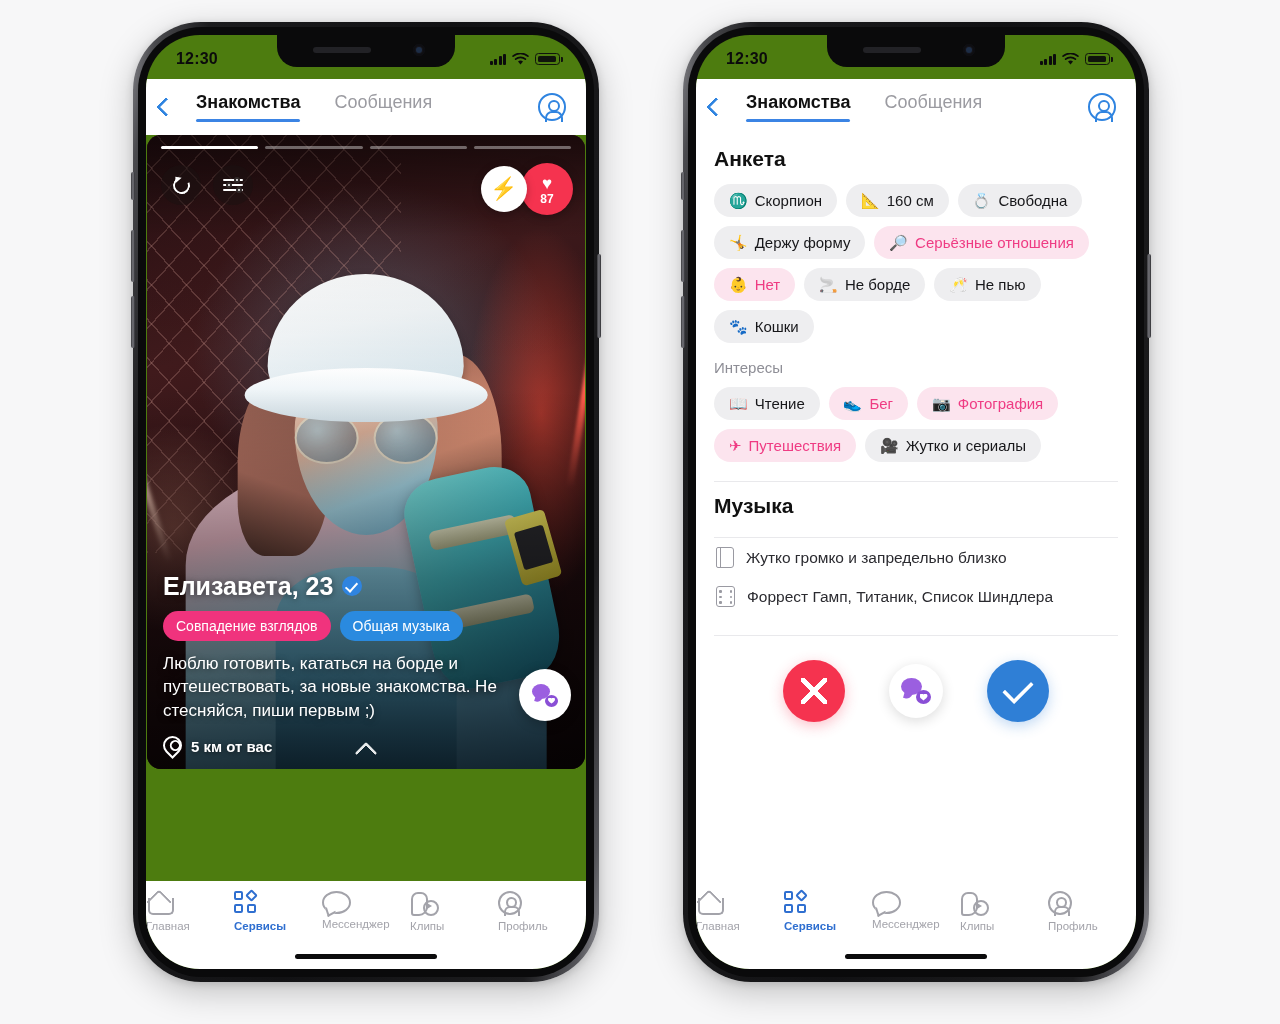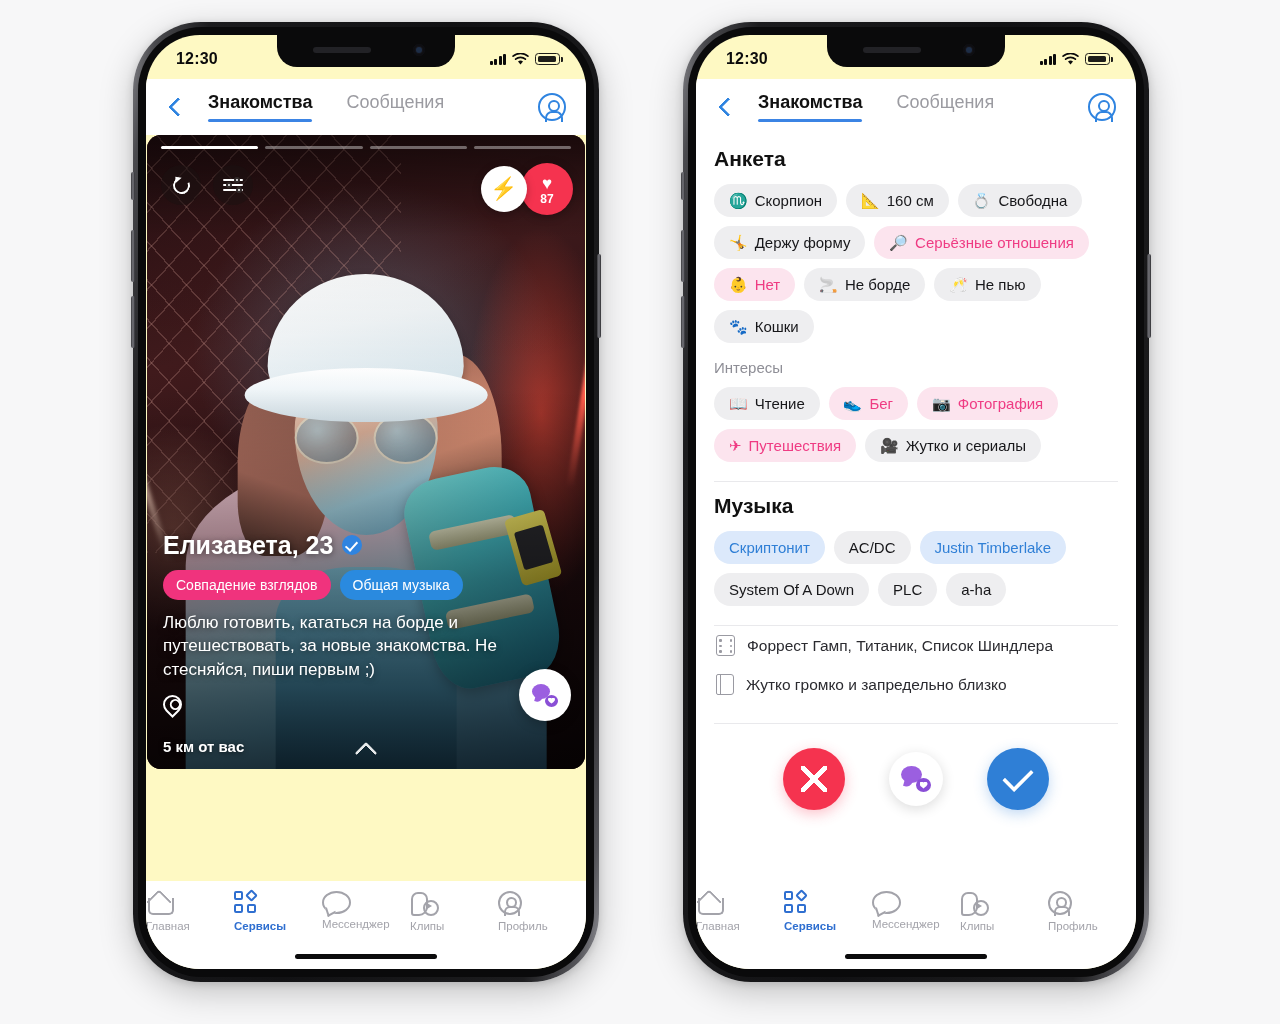--- a/index.html
+++ b/index.html
@@ -23,21 +23,21 @@
     box-shadow: 0 10px 34px rgba(0,0,0,.22), 0 2px 8px rgba(0,0,0,.14);
   }
   .frame-inner {
     position: absolute; inset: 5px;
     border-radius: 64px;
     background: #0a0a0b;
   }
   .screen {
     position: absolute; left: 13px; top: 13px; right: 13px; bottom: 13px;
     border-radius: 54px;
-    background: #fef9c3;
+    background: #4d7c0f;
     overflow: hidden;
   }
   
   .btn-side { position: absolute; background: linear-gradient(90deg,#3a3a3e,#77777d,#2c2c30); border-radius: 2px; }
   .btn-silent { left: -2px; top: 150px; width: 4px; height: 28px; }
   .btn-volup  { left: -2px; top: 208px; width: 4px; height: 52px; }
   .btn-voldn  { left: -2px; top: 274px; width: 4px; height: 52px; }
   .btn-power  { right: -2px; top: 232px; width: 4px; height: 84px; }
 
   
@@ -62,21 +62,21 @@
   .sig i { display: block; width: 3px; background: #0b0b0c; border-radius: 1px; }
   .sig i:nth-child(1){height:4px}.sig i:nth-child(2){height:6px}
   .sig i:nth-child(3){height:8.5px}.sig i:nth-child(4){height:11px}
   .batt { width: 25px; height: 12px; border: 1.6px solid #0b0b0c; border-radius: 3.5px; position: relative; opacity:.92 }
   .batt::after { content:""; position:absolute; right:-3.5px; top:3.3px; width:2px; height:4.4px; background:#0b0b0c; border-radius:0 1px 1px 0; }
   .batt i { position:absolute; left:1.6px; top:1.6px; bottom:1.6px; width:18px; background:#0b0b0c; border-radius:1.6px; }
 
   
   .appbar {
     display: flex; align-items: center; height: 56px;
-    padding: 0 20px 0 16px; background: #fff; position: relative;
+    padding: 0 20px 0 4px; background: #fff; position: relative;
   }
   .back-ico { width: 26px; height: 26px; flex: 0 0 26px; position: relative; cursor: pointer; }
   .back-ico::before {
     content: ""; position: absolute; left: 9px; top: 6px;
     width: 11px; height: 11px; border-left: 3px solid #2f84e0; border-bottom: 3px solid #2f84e0;
     transform: rotate(45deg); border-radius: 1px;
   }
   .tabs { display: flex; align-items: center; gap: 34px; margin-left: 20px; flex: 1; }
   .tab { font-size: 18px; color: #9b9ba1; font-weight: 400; position: relative; padding-bottom: 9px; cursor: pointer; white-space: nowrap; }
   .tab.active { color: #111; font-weight: 700; }
@@ -226,21 +226,21 @@
   .name-row { display: flex; align-items: center; gap: 9px; margin-bottom: 10px; }
   .name { font-size: 25px; font-weight: 700; color: #fff; text-shadow: 0 1px 6px rgba(0,0,0,.5); }
   .verified { width: 20px; height: 20px; border-radius: 50%; background: #2f84e0; position: relative; flex:0 0 20px; }
   .verified::after { content:""; position:absolute; left:6px; top:4px; width:5px;height:10px;
     border-right:2.4px solid #fff; border-bottom:2.4px solid #fff; transform: rotate(42deg); }
   .badges { display: flex; gap: 9px; margin-bottom: 11px; flex-wrap: wrap; }
   .badge { padding: 7px 13px; border-radius: 16px; font-size: 14px; color: #fff; font-weight: 400; white-space: nowrap; cursor: pointer; }
   .badge.pink { background: #f0337d; }
   .badge.blue { background: #2a8adf; }
   .bio { font-size: 17px; line-height: 1.38; color: #fff; text-shadow: 0 1px 6px rgba(0,0,0,.55); margin-bottom: 14px; font-weight: 500; }
-  .dist-row { display: flex; align-items: flex-start; gap: 24px; flex-direction: column; }
+  .dist-row { display: flex; align-items: flex-end; gap: 9px; }
   .pin {
     width: 19px; height: 19px; border: 2px solid #fff; border-radius: 50% 50% 50% 0;
     transform: rotate(-45deg); position: relative; flex: 0 0 19px;
   }
   .pin::after { content:""; position:absolute; left:4px; top:4px; width:7px;height:7px;border:2px solid #fff;border-radius:50%; }
   .dist { font-size: 15px; color: #fff; font-weight: 600; text-shadow: 0 1px 5px rgba(0,0,0,.6); }
 
   .fab-chat {
     position: absolute; right: 14px; bottom: 48px; width: 52px; height: 52px;
     border-radius: 50%; background: #fff; z-index: 7; cursor: pointer;
@@ -638,45 +638,37 @@
           </span>
           <span class="chip">
             <span class="emo">🎥</span>
             <span>Жутко и сериалы</span>
           </span>
         </div>
 
         <div class="divider"></div>
         <div class="sec-title">Музыка</div>
 
-        <div class="chips">
-          <span class="chip blue">Скриптонит</span>
-          <span class="chip">AC/DC</span>
-          <span class="chip blue">Justin Timberlake</span>
-          <span class="chip">System Of A Down</span>
-          <span class="chip">PLC</span>
-          <span class="chip">a-ha</span>
-        </div>
 
         <div class="divider"></div>
 
-        <div class="media-row">
-          <span class="ico-film">
-              <i></i>
-              <i></i>
-              <i></i>
-              <i></i>
-              <i></i>
-              <i></i>
-            </span>
-          <span class="txt">Форрест Гамп, Титаник, Список Шиндлера</span>
-        </div>
         <div class="media-row">
           <span class="ico-book"></span>
           <span class="txt">Жутко громко и запредельно близко</span>
+        </div>
+        <div class="media-row">
+          <span class="ico-film">
+              <i></i>
+              <i></i>
+              <i></i>
+              <i></i>
+              <i></i>
+              <i></i>
+            </span>
+          <span class="txt">Форрест Гамп, Титаник, Список Шиндлера</span>
         </div>
 
         <div class="divider"></div>
 
         <div class="actions">
           <div class="act act-no"></div>
           <div class="act act-msg">
             <span class="bubble-ico">
               <span class="b1"></span>
                 <span class="b2"></span>

